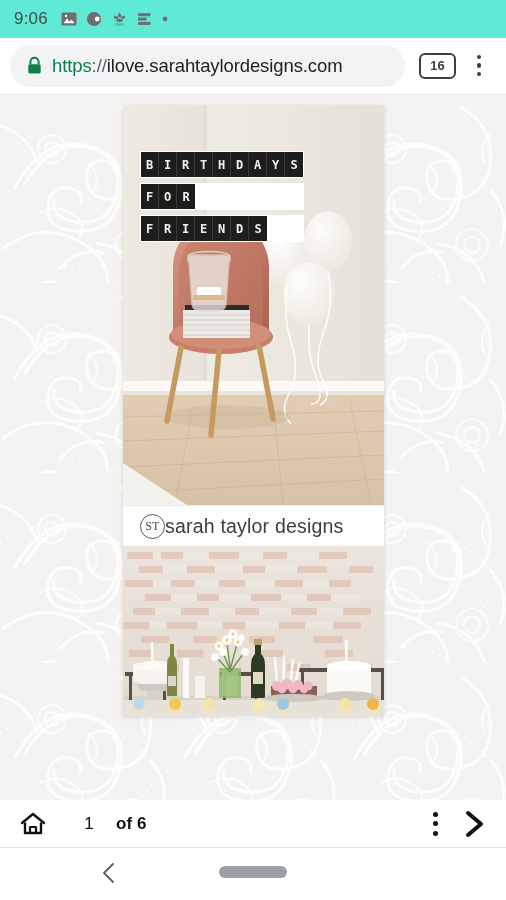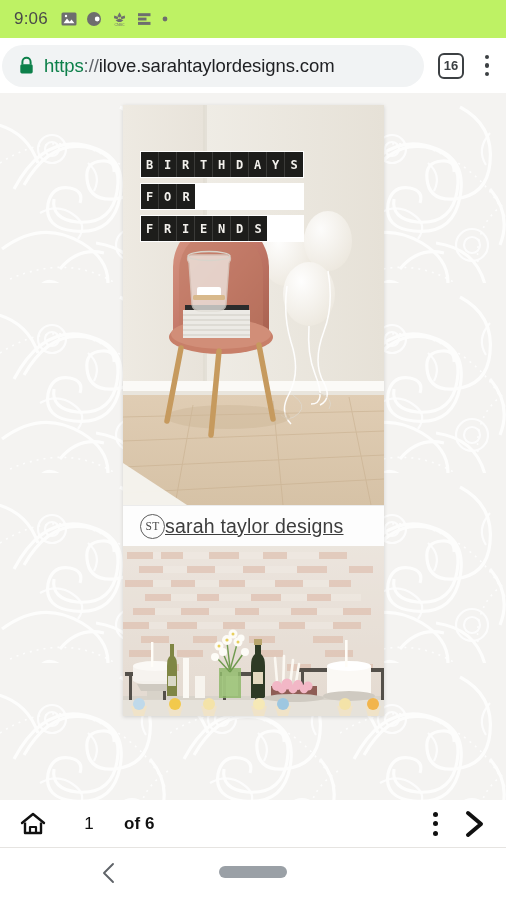--- a/index.html
+++ b/index.html
@@ -7,47 +7,47 @@
     width:506px; height:900px;
     font-family:"Liberation Sans", sans-serif;
     background:#ffffff;
     overflow:hidden;
   }
   #screen { position:relative; width:506px; height:900px; background:#fff; }
 
   
   .statusbar{
     position:absolute; top:0; left:0; width:506px; height:38px;
-    background:#bef264; display:flex; align-items:center;
+    background:#5eead4; display:flex; align-items:center;
     padding:0 14px; color:#5f6368;
   }
   .sb-clock{ font-size:17px; color:#4a4a4a; letter-spacing:.2px; font-weight:400;}
   .sb-left-icons{ display:flex; align-items:center; gap:9px; margin-left:13px; }
   .sb-spacer{ flex:1; }
   .sb-right{ display:flex; align-items:center; gap:7px; }
   .sb-batt-text{ font-size:17px; color:#4a4a4a; margin-left:2px; }
   .ico{ display:block; }
 
   
   .omnibox-wrap{
     position:absolute; top:38px; left:0; width:506px; height:55px;
-    background:#ffffff; display:flex; align-items:center; padding:0 2px;
+    background:#ffffff; display:flex; align-items:center; padding:0 10px;
   }
   .urlpill{
     flex:1; height:42px; background:#f1f3f4; border-radius:21px;
     display:flex; align-items:center; padding:0 16px; overflow:hidden;
   }
   .lock{ flex:0 0 auto; margin-right:9px; }
   .urltext{
     font-size:18.5px; color:#202124; white-space:nowrap; letter-spacing:-.1px;
   }
   .urltext .scheme{ color:#0d804a; }
   .urltext .sep{ color:#5f6368; }
   .tabcount{
-    flex:0 0 auto; width:26px; height:26px; margin:0 12px 0 14px;
+    flex:0 0 auto; width:37px; height:26px; margin:0 12px 0 14px;
     border:2px solid #3c4043; border-radius:6px;
     display:flex; align-items:center; justify-content:center;
     font-size:13px; font-weight:700; color:#3c4043;
   }
   .kebab{ flex:0 0 auto; width:22px; display:flex; flex-direction:column;
           align-items:center; gap:4px; margin-right:6px;}
   .kebab i{ width:4.5px; height:4.5px; border-radius:50%; background:#3c4043; display:block;}
 
   
   .viewport{
@@ -69,21 +69,21 @@
     display:flex; align-items:center; padding-left:17px; 
     border-top:1px solid #ececec;
   }
   .logomark{
     width:25px; height:25px; border-radius:50%;
     border:1.6px solid #5d5d5d; display:flex; align-items:center;
     justify-content:center; font-family:"Liberation Serif", serif;
     font-size:11.5px; color:#4a4a4a; letter-spacing:.4px; flex:0 0 auto;
   }
   .brandtext{
-    font-size:19.5px; color:#3d3d3d; letter-spacing:.2px; font-weight:400;text-decoration:underline;
+    font-size:19.5px; color:#3d3d3d; letter-spacing:.2px; font-weight:400;
   }
   .photo-bot{ position:relative; width:100%; flex:1; overflow:hidden; }
 
   
   .board{ position:absolute; left:17px; top:46px; }
   .board-row{ display:flex; margin-bottom:5px; background:#fff; padding:1px;}
   .tile{
     width:18px; height:25px; background:#1d1d1b;
     display:flex; align-items:center; justify-content:center;
     color:#f2f0ec; font-family:"DejaVu Sans Mono", monospace;
@@ -94,21 +94,21 @@
   
   .pagebar{
     position:absolute; top:800px; left:0; width:506px; height:48px;
     display:flex; align-items:center; padding:0 18px;
     background:transparent; border-bottom:1px solid #e6e4e1;
   }
   .pagebar .pb-spacer{ flex:1; }
   .pagenum{
     font-size:17px; color:#111; margin-left:30px; min-width:22px; text-align:center;
   }
-  .pageof{ font-size:17px; color:#111; font-weight:700; margin-left:24px; letter-spacing:.1px;}
+  .pageof{ font-size:17px; color:#111; font-weight:700; margin-left:16px; letter-spacing:.1px;}
   .pb-kebab{ display:flex; flex-direction:column; gap:4.5px; align-items:center; margin-right:22px;}
   .pb-kebab i{ width:5px;height:5px;border-radius:50%;background:#111;display:block;}
 
   
   .navbar{
     position:absolute; top:848px; left:0; width:506px; height:52px;
     background:#fff; display:flex; align-items:center;
   }
   .nav-back{ position:absolute; left:100px; top:14px; }
   .nav-pill{

